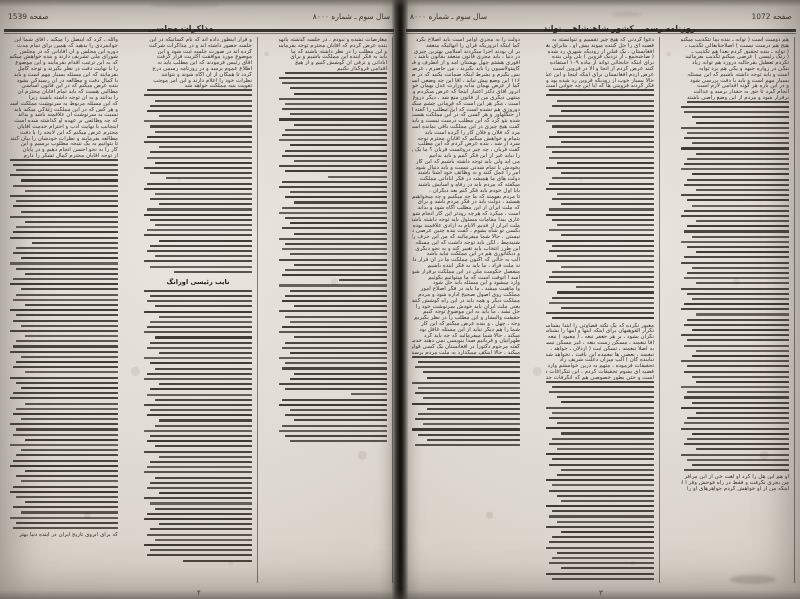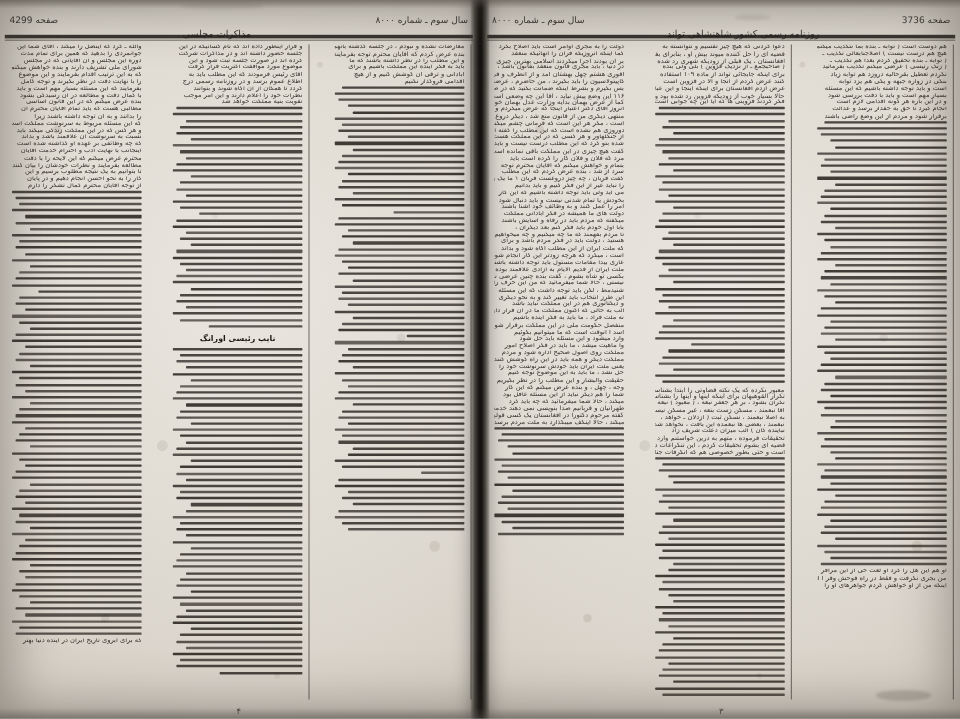--- a/index.html
+++ b/index.html
@@ -57,21 +57,21 @@
   }
   .mh-row{
     position:absolute;left:8px;right:8px;top:9px;height:14px;
     display:flex;align-items:center;justify-content:space-between;
   }
   .mh-txt{
     font-size:7.5px;color:#2c2824;white-space:nowrap;
     letter-spacing:.2px;opacity:.92;
     font-family:"DejaVu Sans","Liberation Sans",sans-serif;
   }
-  .mh-center{font-size:8px;font-weight:normal;margin-top:25px;}
+  .mh-center{font-size:8px;font-weight:bold;margin-top:25px;}
   .mh-rule{
     position:absolute;left:4px;right:4px;top:29px;height:2.5px;
     background:#201d19;opacity:.88;
   }
   .mh-rule.thin{top:33px;height:1px;opacity:.5;}
 
   
   .cols{
     position:absolute;left:5px;right:5px;top:37px;bottom:16px;
     display:flex;flex-direction:row-reverse;gap:16px;
@@ -155,21 +155,21 @@
 
 <div id="scan">
 
   <div class="page" id="page-left">
     <div class="grain"></div>
 
     <div class="masthead">
       <div class="mh-row">
         <span class="mh-txt">سال سوم ـ شماره ۸۰۰۰</span>
         <span class="mh-txt mh-center">مذاکرات مجلسی</span>
-        <span class="mh-txt">صفحه 4299</span>
+        <span class="mh-txt">صفحه 1539</span>
       </div>
     </div>
     <div class="mh-rule"></div>
     <div class="mh-rule thin"></div>
 
     <div class="cols">
 
       <div class="col">
         <div class="tline">والله ـ کرد که اینضل را میکند ، آقای شما این</div>
         <div class="tline">جوانمردی را بدهید که همین برای تمام مدت</div>
@@ -462,21 +462,21 @@
     </div>
 
     <div class="folio">۴</div>
   </div>
 
   <div class="page" id="page-right">
     <div class="grain"></div>
 
     <div class="masthead">
       <div class="mh-row">
-        <span class="mh-txt">صفحه 3736</span>
+        <span class="mh-txt">صفحه 1072</span>
         <span class="mh-txt mh-center">روزنامه رسمی کشور شاهنشاهی تواند</span>
         <span class="mh-txt">سال سوم ـ شماره ۸۰۰۰</span>
       </div>
     </div>
     <div class="mh-rule"></div>
     <div class="mh-rule thin"></div>
 
     <div class="cols">
 
       <div class="col">

